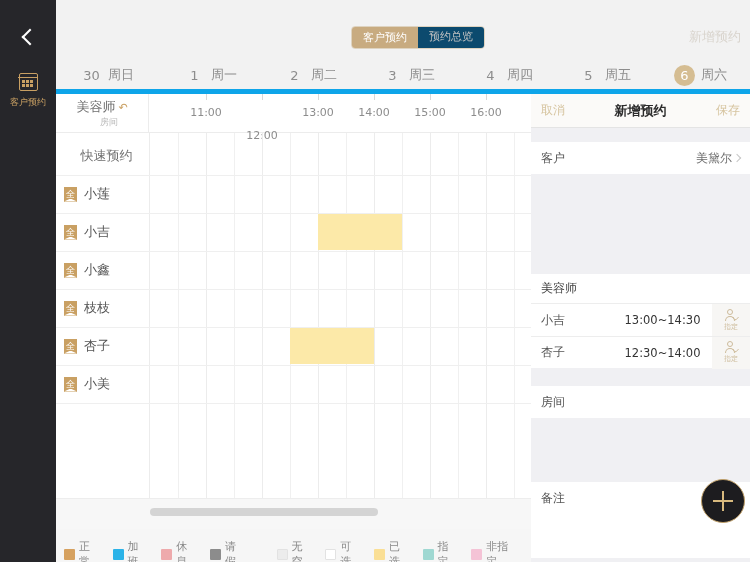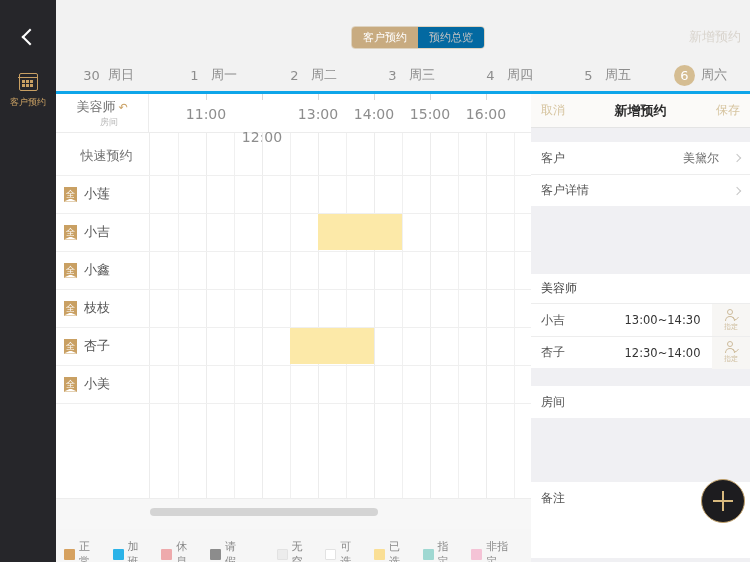--- a/index.html
+++ b/index.html
@@ -50,45 +50,45 @@
   .cal-chk{ position:absolute; left:3px; top:6px; width:9px; height:5px; border-left:1.4px solid currentColor; border-bottom:1.4px solid currentColor; transform:rotate(-45deg);}
 
   
   .topbar{ position:absolute; left:56px; top:18px; width:694px; height:38px; background:#f2f2f2; z-index:20;}
   .seg{
     position:absolute; left:295px; top:8px; height:23px; display:flex;
     border:1px solid #ded3c0; border-radius:4px; overflow:hidden;
   }
   .seg div{ padding:0 11px; line-height:21px; font-size:11px; cursor:pointer;}
   .seg .on{ background:#c8ab80; color:#fff;}
-  .seg .off{ background:#0369a1; color:#c2c2c2;}
+  .seg .off{ background:#0c4a6e; color:#c2c2c2;font-family:Liberation Mono, monospace;}
   .addbtn{ position:absolute; right:9px; top:10px; font-size:13px; color:#d9d4cd; cursor:pointer;}
 
   
   .month{ position:absolute; left:108px; top:22px; font-size:21px; color:#9a9a9a; letter-spacing:1px;}
 
   
   .daystrip{
     position:absolute; left:56px; top:56px; width:694px; height:38px;
-    background:#f2f2f2; border-bottom:3px solid #0ea5e9; z-index:10;
+    background:#f2f2f2; border-bottom:5px solid #0ea5e9; z-index:10;
   }
   .day{ position:absolute; top:0; height:38px; display:flex; align-items:center; gap:6px; font-size:13px; color:#8d8d8d;}
   .daynum{ width:21px; height:21px; display:flex; align-items:center; justify-content:center; border-radius:50%;}
   .day.sel .daynum{ background:#d5bd92; color:#fff;}
   .day.sel .dayname{ color:#8d8d8d;}
 
   
   .sched{ position:absolute; left:56px; top:94px; width:475px; height:435px; background:#fff; overflow:hidden;}
   .sched-head{ position:absolute; left:0; top:0; width:475px; height:39px; background:#fff; border-bottom:1px solid #ececec;}
   .staffcol-head{ position:absolute; left:0; top:0; width:93px; height:39px; border-right:1px solid #ececec;
     display:flex; flex-direction:column; align-items:center; justify-content:center;}
   .staffcol-head .l1{ font-size:13px; color:#6f6f6f; display:flex; align-items:center; gap:3px;}
   .swap{ color:#c9a063; font-size:11px;}
   .staffcol-head .l2{ font-size:9px; color:#b9b9b9; margin-left:14px;}
-  .timelabel{ position:absolute; top:12px; font-size:14px; color:#8d8d8d; transform:translateX(-50%);}
+  .timelabel{ position:absolute; top:12px; font-size:11px; color:#8d8d8d; transform:translateX(-50%);}
   .ticktop{ position:absolute; top:0; width:1px; height:6px; background:#d8d8d8;}
 
   .grid{ position:absolute; left:0; top:39px; width:475px; height:396px; overflow:hidden;}
   .vline{ position:absolute; top:0; bottom:0; width:1px; background:#f0f0f0;}
   .vline.hour{ background:#ececec;}
   .rowline{ position:absolute; left:0; width:475px; height:1px; background:#efefef;}
   .staffsep{ position:absolute; left:93px; top:0; bottom:0; width:1px; background:#ececec;}
   .srow{ position:absolute; left:0; width:93px; display:flex; align-items:center; gap:7px; padding-left:8px; font-size:13px; color:#555;}
   .quick{ position:absolute; left:0; width:93px; display:flex; align-items:center; justify-content:center; font-size:13px; color:#6f6f6f;}
   .badge{ width:13px; height:15px; background:#c9a063; color:#fff; font-size:9px;
@@ -111,21 +111,21 @@
   
   .panel{ position:absolute; left:531px; top:94px; width:219px; height:468px; background:#f0f0f3; overflow:hidden;}
   .panel-head{ position:absolute; left:0; top:0; width:219px; height:34px; background:#fbfaf8;
     border-bottom:1px solid #e4e4e4; display:flex; align-items:center; justify-content:space-between; padding:0 10px;}
   .panel-head .side{ font-size:12px; color:#d6c49f; cursor:pointer;}
   .panel-head .ttl{ font-size:13px; color:#2c2c2c; font-weight:bold;}
   .grp{ position:absolute; left:0; width:219px; background:#fff;}
   .frow{ height:32px; display:flex; align-items:center; justify-content:space-between; padding:0 10px; font-size:12px; color:#555;}
   .frow + .frow{ border-top:1px solid #ededed;}
   .frow .rlabel{ color:#555;}
-  .frow .rval{ color:#6d6d6d; display:flex; align-items:center; gap:15px;}
+  .frow .rval{ color:#6d6d6d; display:flex; align-items:center; gap:2px;}
   .frow .rval.ph{ color:#a9a9a9;}
   .chev{ width:6px; height:6px; border-top:1.2px solid #c6c6c6; border-right:1.2px solid #c6c6c6; transform:rotate(45deg); display:inline-block;}
   .ghdr{ height:30px; display:flex; align-items:center; padding:0 10px; font-size:12px; color:#444; border-bottom:1px solid #ededed;}
   .stfrow{ height:32px; display:flex; align-items:center; padding:0 0 0 10px; font-size:12px; color:#555; position:relative;}
   .stfrow + .stfrow{ border-top:1px solid #ededed;}
   .stf-name{ width:72px;}
   .stf-time{ flex:1; text-align:center; color:#333; font-size:11.5px;}
   .pin{ width:38px; height:32px; background:#f7f6f4; display:flex; flex-direction:column; align-items:center; justify-content:center; gap:1px; color:#cdbb9b;}
   .pin .lbl{ font-size:7px;}
   .person{ width:12px; height:12px; position:relative;}
@@ -329,26 +329,20 @@
     </div>
 
     <div class="grp" style="top:48px">
       <div class="frow">
         <span class="rlabel">客户</span>
         <span class="rval">
           <span>美黛尔</span>
           <i class="chev"></i>
         </span>
       </div>
-      <div class="frow">
-        <span class="rlabel">客户详情</span>
-        <span class="rval">
-          <i class="chev"></i>
-        </span>
-      </div>
     </div>
 
 
     <div class="grp" style="top:180px">
       <div class="ghdr">美容师</div>
       <div class="stfrow">
         <span class="stf-name">小吉</span>
         <span class="stf-time">13:00~14:30</span>
         <span class="pin">
           <span class="person">

